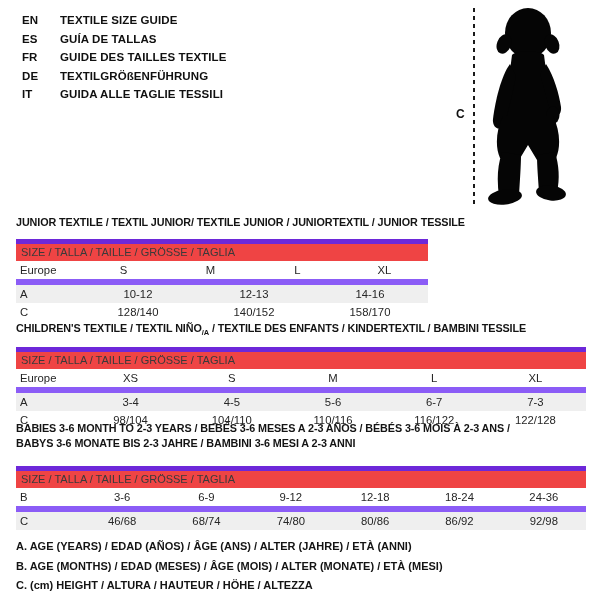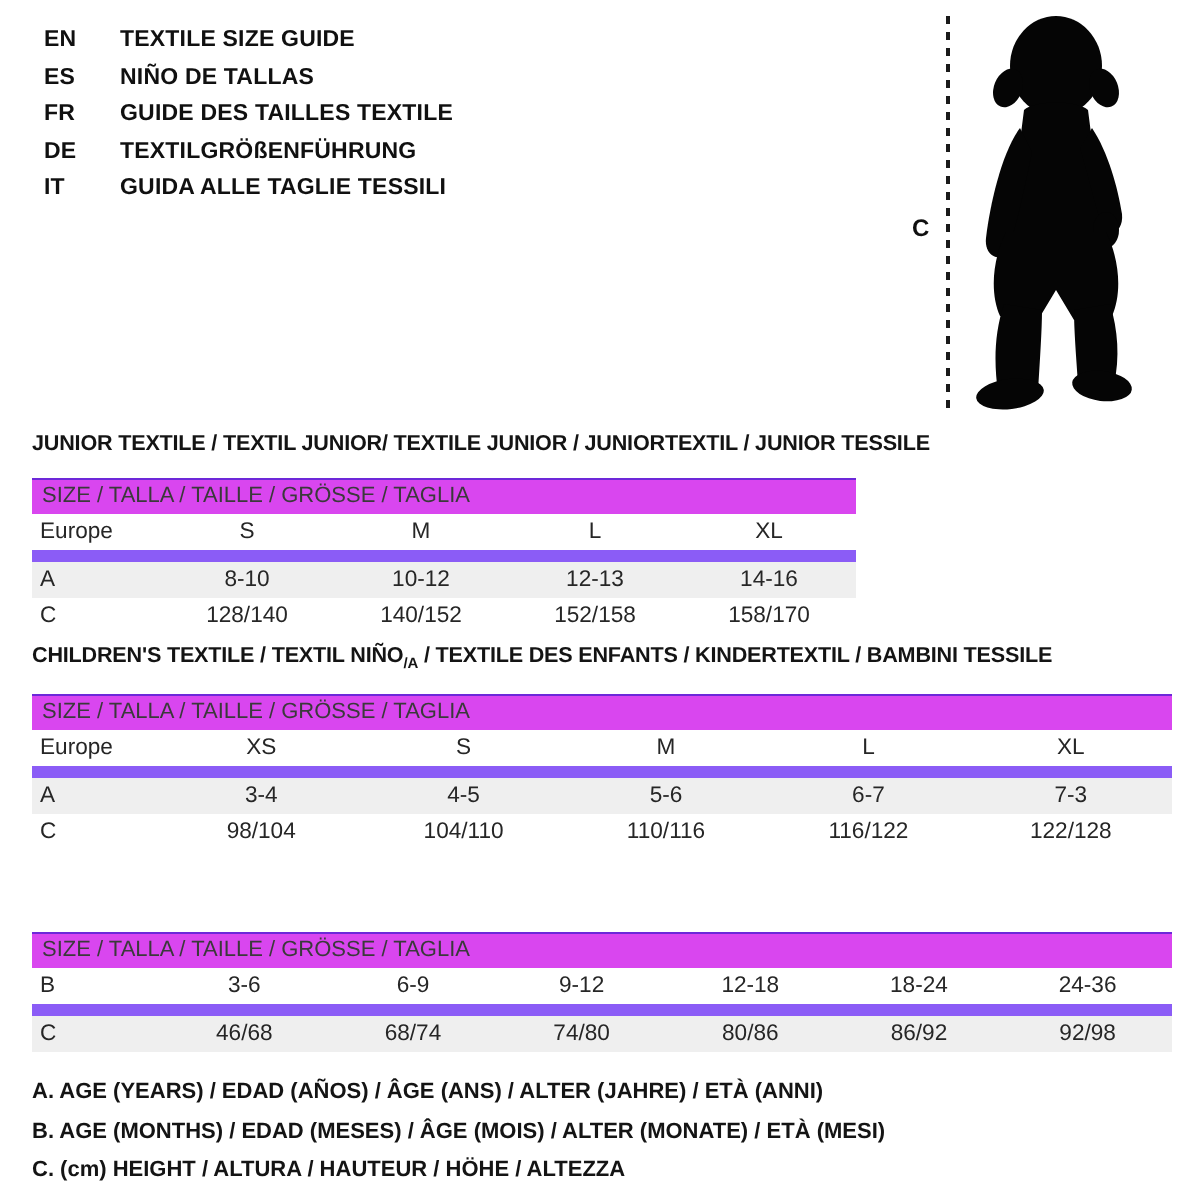--- a/index.html
+++ b/index.html
@@ -19,22 +19,22 @@
     background:repeating-linear-gradient(to bottom, #1a1a1a 0 4px, transparent 4px 8px);
   }
   .c-label { position:absolute; left:456px; top:107px; font-size:12px; font-weight:bold; color:#101010; }
   .baby { position:absolute; left:482px; top:6px; width:90px; height:200px; }
 
   
   .tbl-title { position:absolute; left:16px; font-size:10.8px; font-weight:bold; color:#141414; letter-spacing:-0.1px; white-space:nowrap; }
   .tbl-title .subA { font-size:7.5px; vertical-align:sub; }
   .tbl { position:absolute; left:16px; }
   .size-bar {
-    height:17px; line-height:17px; background:#d946ef; color:#3a3a3a;
-    font-size:11px; padding-left:5px; border-top:1px solid #6d28d9;
+    height:17px; line-height:17px; background:#ef4444; color:#3a3a3a;
+    font-size:11px; padding-left:5px; border-top:5px solid #6d28d9;
   }
   .t-row { display:flex; height:18px; line-height:18px; font-size:11.3px; color:#262626; }
   .t-row .c0 { width:60px; padding-left:4px; text-align:left; }
   .t-row .cell { flex:1; text-align:center; }
   .hdr-row { border-bottom:6px solid #8b5cf6; }
   .shade { background:#efefef; }
 
   .two-line { line-height:14.5px; white-space:normal; width:560px; }
 
   
@@ -45,21 +45,21 @@
 
 <div class="page">
 
   <div class="langs">
     <div class="lang-row">
       <span class="lang-code">EN</span>
       <span>TEXTILE SIZE GUIDE</span>
     </div>
     <div class="lang-row">
       <span class="lang-code">ES</span>
-      <span>NIÑO DE TALLAS</span>
+      <span>GUÍA DE TALLAS</span>
     </div>
     <div class="lang-row">
       <span class="lang-code">FR</span>
       <span>GUIDE DES TAILLES TEXTILE</span>
     </div>
     <div class="lang-row">
       <span class="lang-code">DE</span>
       <span>TEXTILGRÖßENFÜHRUNG</span>
     </div>
     <div class="lang-row">
@@ -92,30 +92,28 @@
     <div class="size-bar">SIZE / TALLA / TAILLE / GRÖSSE / TAGLIA</div>
     <div class="t-row hdr-row">
       <span class="c0">Europe</span>
       <span class="cell">S</span>
       <span class="cell">M</span>
       <span class="cell">L</span>
       <span class="cell">XL</span>
     </div>
     <div class="t-row shade">
       <span class="c0">A</span>
-      <span class="cell">8-10</span>
       <span class="cell">10-12</span>
       <span class="cell">12-13</span>
       <span class="cell">14-16</span>
     </div>
     <div class="t-row">
       <span class="c0">C</span>
       <span class="cell">128/140</span>
       <span class="cell">140/152</span>
-      <span class="cell">152/158</span>
       <span class="cell">158/170</span>
     </div>
   </div>
 
   <div class="tbl-title" style="top:322px;">
     <span>CHILDREN'S TEXTILE / TEXTIL NIÑO</span><span class="subA">/A</span><span> / TEXTILE DES ENFANTS / KINDERTEXTIL / BAMBINI TESSILE</span>
   </div>
   <div class="tbl" style="top:347px; width:570px;">
     <div class="size-bar">SIZE / TALLA / TAILLE / GRÖSSE / TAGLIA</div>
     <div class="t-row hdr-row">
@@ -137,20 +135,24 @@
     <div class="t-row">
       <span class="c0">C</span>
       <span class="cell">98/104</span>
       <span class="cell">104/110</span>
       <span class="cell">110/116</span>
       <span class="cell">116/122</span>
       <span class="cell">122/128</span>
     </div>
   </div>
 
+  <div class="tbl-title two-line" style="top:421px;">
+    <div>BABIES 3-6 MONTH TO 2-3 YEARS / BEBÉS 3-6 MESES A 2-3 AÑOS / BÉBÉS 3-6 MOIS À 2-3 ANS /</div>
+    <div>BABYS 3-6 MONATE BIS 2-3 JAHRE / BAMBINI 3-6 MESI A 2-3 ANNI</div>
+  </div>
   <div class="tbl" style="top:466px; width:570px;">
     <div class="size-bar">SIZE / TALLA / TAILLE / GRÖSSE / TAGLIA</div>
     <div class="t-row hdr-row">
       <span class="c0">B</span>
       <span class="cell">3-6</span>
       <span class="cell">6-9</span>
       <span class="cell">9-12</span>
       <span class="cell">12-18</span>
       <span class="cell">18-24</span>
       <span class="cell">24-36</span>

